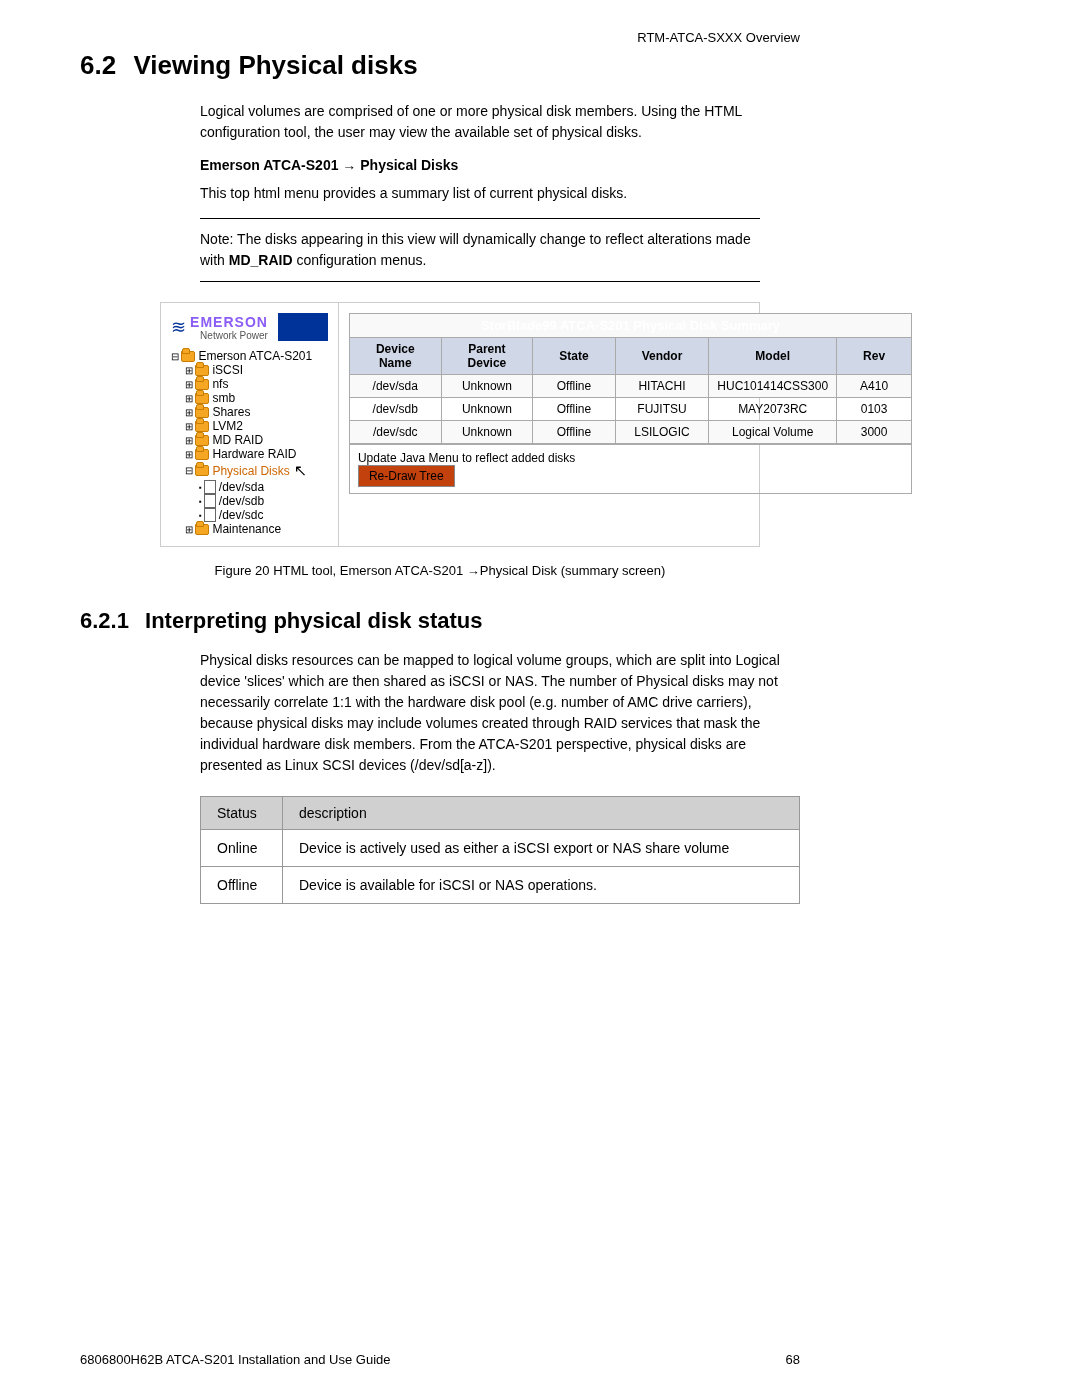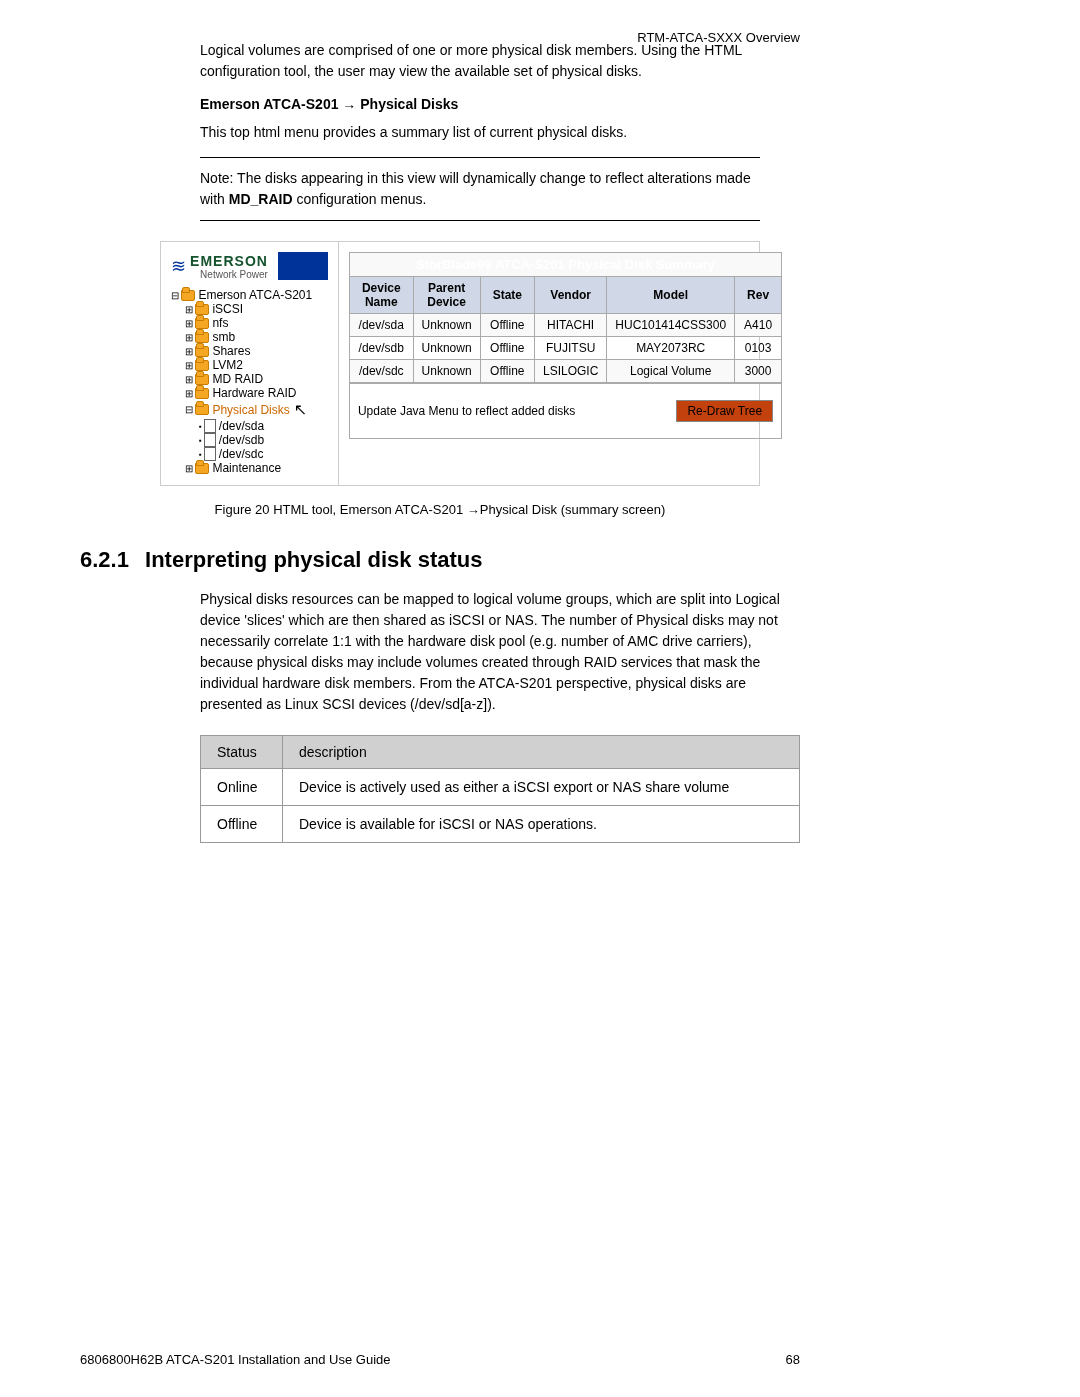--- a/index.html
+++ b/index.html
@@ -94,21 +94,21 @@
 
     .logo-waves {
       color: #003399;
       font-size: 18px;
       margin-right: 4px;
     }
 
     .logo-text-emerson {
       font-weight: bold;
       font-size: 14px;
-      color: #14532d;
+      color: #8b5cf6;
       letter-spacing: 1px;
       text-align: right;
     }
 
     .logo-text-network {
       font-size: 10px;
       color: #555;
       margin-left: 2px;
       padding-left: 8px;
     }
@@ -184,42 +184,43 @@
       color: #fff;
       text-align: center;
       font-weight: bold;
       padding: 6px;
       font-size: 13px;
     }
 
     .disk-summary-table th {
       background: #d0d8e8;
       border: 1px solid #aaa;
-      padding: 4px 12px;
+      padding: 4px 26px;
       font-weight: bold;
       text-align: center;
     }
 
     .disk-summary-table td {
       border: 1px solid #aaa;
       padding: 4px 8px;
       text-align: center;
     }
 
     .disk-summary-table tr:nth-child(odd) td {
       background: #f9f9f9;
     }
 
     .bottom-bar {
       display: flex;
       justify-content: space-between;
-      align-items: center;
-      padding: 16px 8px;
+      align-items: flex-start;
+      padding: 6px 8px;
       border: 1px solid #aaa;
       font-size: 12px;
+      flex-direction: column;
     }
 
     .redraw-btn {
       background: #c2410c;
       border: 1px solid #888;
       padding: 3px 10px;
       font-size: 12px;
       cursor: pointer;
     }
 
@@ -285,20 +286,24 @@
   </style>
 </head>
 <body>
 
 <div class="page-container">
 
   <div class="top-right-header">
     <span>RTM-ATCA-SXXX Overview</span>
   </div>
 
+  <div class="section-title">
+    <span class="section-number">6.2</span>
+    <span>Viewing Physical disks</span>
+  </div>
 
   <div class="body-text">
     <span>Logical volumes are comprised of one or more physical disk members.  Using the HTML configuration tool, the user may view the available set of physical disks.</span>
   </div>
 
   <div class="subsection-heading">
     <span>Emerson ATCA-S201 → Physical Disks</span>
   </div>
 
   <div class="body-text">

